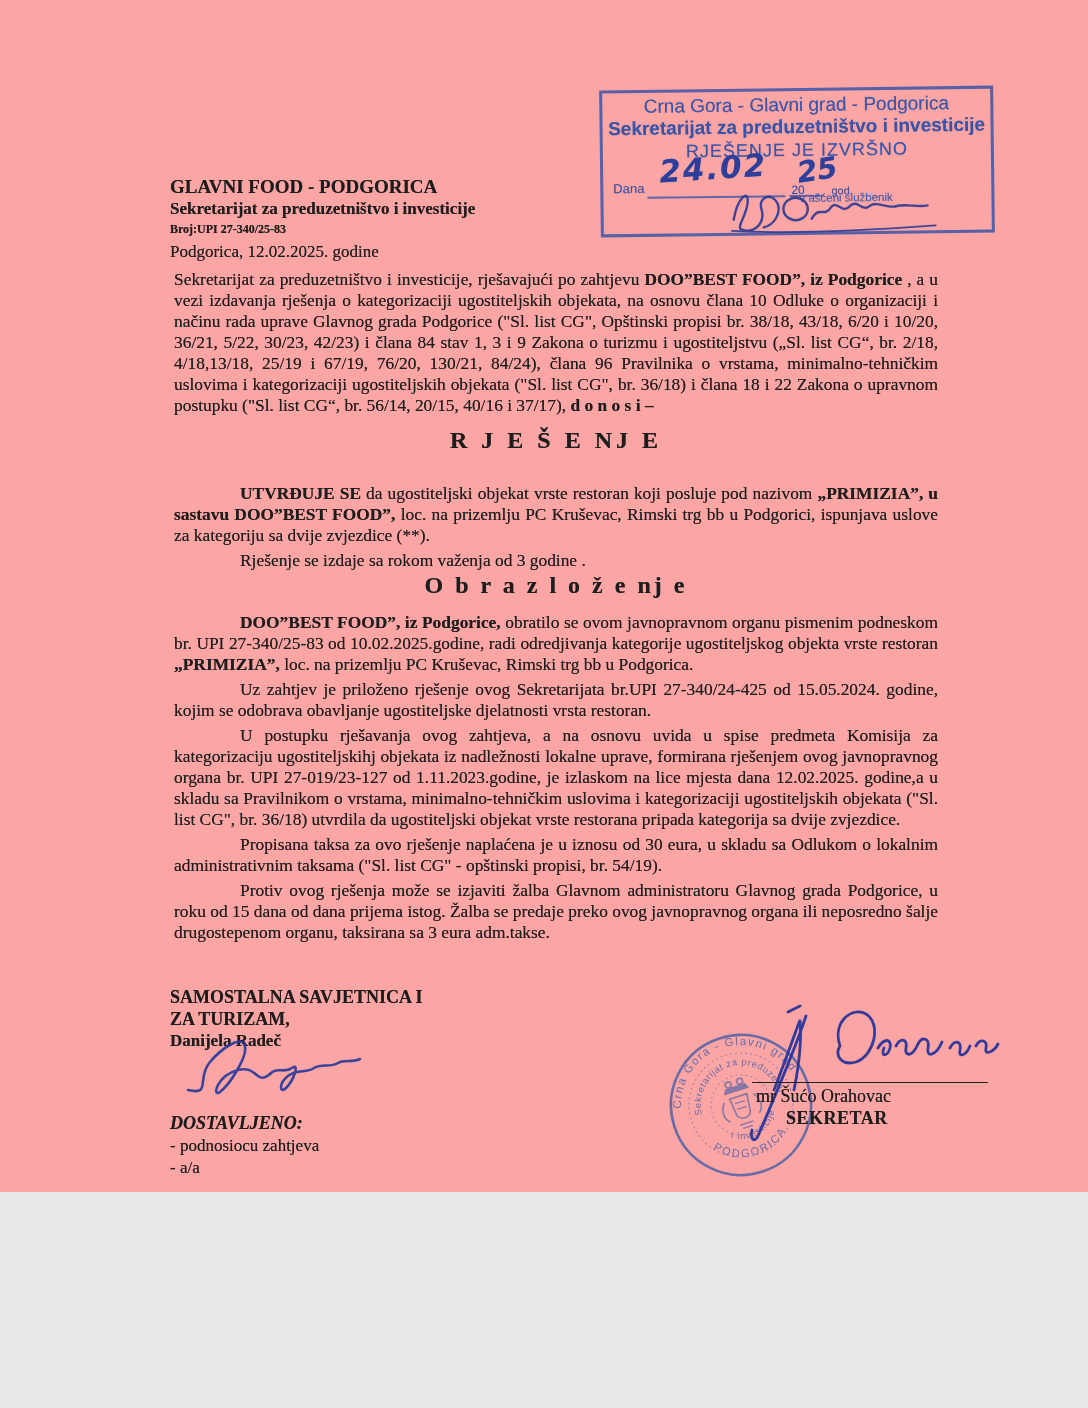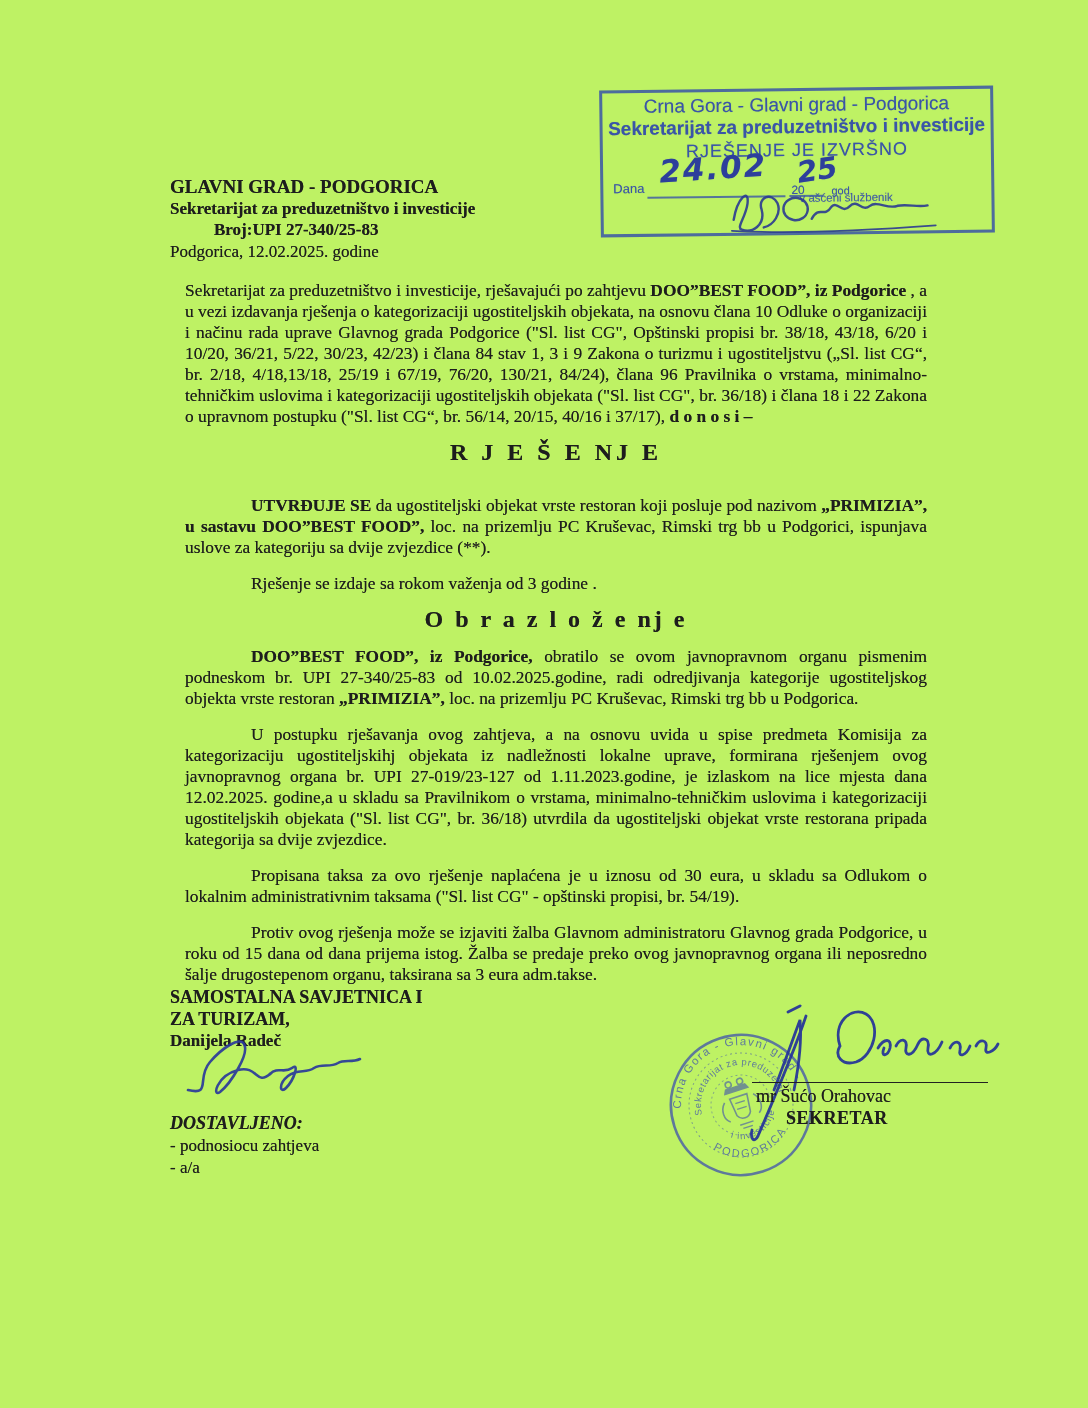--- a/index.html
+++ b/index.html
@@ -1,18 +1,18 @@
 <!DOCTYPE html>
 <html><head>
 <meta charset="utf-8">
 <style>
   html,body{margin:0;padding:0;background:#e8e8e8;}
   .page{
-    position:relative;width:1088px;height:1408px;margin:0 auto;
-    background:#bef264;overflow:hidden;
+    position:relative;width:1088px;height:1192px;margin:0 auto;
+    background:#fca5a5;overflow:hidden;
     font-family:"Liberation Serif",serif;color:#1d1d1d;
   }
   
   .ink{text-shadow:0 0 .6px rgba(25,25,25,.65);}
   .b{font-weight:bold;}
 
   
   .stamp{
     position:absolute;left:600px;top:88px;width:388px;height:141px;
     border:3px solid rgba(58,85,167,.85);
@@ -37,29 +37,29 @@
     font-family:"DejaVu Sans",sans-serif;transform:rotate(-8deg);color:#2d3f9b;
   }
   .stamp .god{position:absolute;left:228px;top:94px;font-size:11px;}
   .stamp .officer{position:absolute;left:196px;top:101px;font-size:11.5px;color:rgba(58,85,167,.85);}
   .stamp .off-sig{position:absolute;left:118px;top:92px;}
 
   
   .hdr{position:absolute;left:170px;top:176px;line-height:21.5px;}
   .hdr .h1{font-size:19px;font-weight:bold;}
   .hdr .h2{font-size:17px;font-weight:bold;}
-  .hdr .h3{font-size:17px;font-weight:bold;margin-left:44px;}
+  .hdr .h3{font-size:12px;font-weight:bold;}
   .hdr .h4{font-size:17px;}
 
   
   .content{
     position:absolute;left:170px;top:265px;width:772px;
     font-size:17.4px;line-height:21px;text-align:justify;
   }
-  .content p{margin:15px;}
+  .content p{margin:4px;}
   .content p.ind{text-indent:66px;}
   .hd{
     text-align:center;font-weight:bold;font-size:24px;letter-spacing:4px;text-indent:0;font-family:Liberation Serif, serif;
   }
   .hd.rj{margin:14px 0 32px 0;}
   .hd.ob{margin:4px 0 16px 0;letter-spacing:3px;}
 
   
   .signleft{position:absolute;left:170px;top:986px;line-height:22px;}
   .signleft .t1{font-size:18px;font-weight:bold;}
@@ -98,33 +98,34 @@
       <g fill="none" stroke="#2b3a92" stroke-width="2.4" stroke-linecap="round" opacity="0.9">
         <path d="M12,36 C16,14 28,4 26,20 C24,34 14,44 20,46 C30,50 44,42 40,26 C36,14 50,8 56,20 C60,30 52,42 42,44"></path>
         <path d="M62,24 a12,11 0 1 0 24,4 a12,11 0 1 0 -24,-4"></path>
         <path d="M90,36 C98,22 102,36 110,24 C116,18 120,32 128,24 C136,16 140,30 148,24 C156,18 166,28 176,24 C186,22 196,26 206,24"></path>
         <path d="M10,47 C70,51 150,48 214,44" stroke-width="1.8"></path>
       </g>
     </svg>
   </div>
 
   <div class="hdr ink">
-    <div class="h1">GLAVNI GRAD - PODGORICA</div>
+    <div class="h1">GLAVNI FOOD - PODGORICA</div>
     <div class="h2">Sekretarijat za preduzetništvo i investicije</div>
     <div class="h3">Broj:UPI 27-340/25-83</div>
     <div class="h4">Podgorica, 12.02.2025. godine</div>
   </div>
 
   <div class="content ink">
     <p><span>Sekretarijat za preduzetništvo i investicije, rješavajući po zahtjevu </span><span class="b">DOO”BEST FOOD”, iz Podgorice </span><span>, a u vezi izdavanja rješenja o kategorizaciji ugostiteljskih objekata, na osnovu člana 10 Odluke o organizaciji i načinu rada uprave Glavnog grada Podgorice ("Sl. list CG", Opštinski propisi br. 38/18, 43/18, 6/20 i 10/20, 36/21, 5/22, 30/23, 42/23) i člana 84 stav 1, 3 i 9 Zakona o turizmu i ugostiteljstvu („Sl. list CG“, br. 2/18, 4/18,13/18, 25/19 i 67/19, 76/20, 130/21, 84/24), člana 96 Pravilnika o vrstama, minimalno-tehničkim uslovima i kategorizaciji ugostiteljskih objekata ("Sl. list CG", br. 36/18) i člana 18 i 22 Zakona o upravnom postupku ("Sl. list CG“, br. 56/14, 20/15, 40/16 i 37/17), </span><span class="b">d o n o s i –</span></p>
     <div class="hd rj">R J E Š E NJ E</div>
     <p class="ind"><span class="b">UTVRĐUJE SE</span><span> da ugostiteljski objekat vrste restoran koji posluje pod nazivom </span><span class="b">„PRIMIZIA”, u sastavu DOO”BEST FOOD”,</span><span> loc. na prizemlju PC Kruševac, Rimski trg bb u Podgorici, ispunjava uslove za kategoriju sa dvije zvjezdice (**).</span></p>
     <p class="ind"><span>Rješenje se izdaje sa rokom važenja od 3 godine .</span></p>
     <div class="hd ob">O b r a z l o ž e nj e</div>
     <p class="ind"><span class="b">DOO”BEST FOOD”, iz Podgorice,</span><span> obratilo se ovom javnopravnom organu pismenim podneskom br. UPI 27-340/25-83 od 10.02.2025.godine, radi odredjivanja kategorije ugostiteljskog objekta vrste restoran </span><span class="b">„PRIMIZIA”,</span><span> loc. na prizemlju PC Kruševac, Rimski trg bb u Podgorica.</span></p>
+    <p class="ind"><span>Uz zahtjev je priloženo rješenje ovog Sekretarijata br.UPI 27-340/24-425 od 15.05.2024. godine, kojim se odobrava obavljanje ugostiteljske djelatnosti vrsta restoran.</span></p>
     <p class="ind"><span>U postupku rješavanja ovog zahtjeva, a na osnovu uvida u spise predmeta Komisija za kategorizaciju ugostiteljskihj objekata iz nadležnosti lokalne uprave, formirana rješenjem ovog javnopravnog organa br. UPI 27-019/23-127 od 1.11.2023.godine, je izlaskom na lice mjesta dana 12.02.2025. godine,a u skladu sa Pravilnikom o vrstama, minimalno-tehničkim uslovima i kategorizaciji ugostiteljskih objekata ("Sl. list CG", br. 36/18) utvrdila da ugostiteljski objekat vrste restorana pripada kategorija sa dvije zvjezdice.</span></p>
     <p class="ind"><span>Propisana taksa za ovo rješenje naplaćena je u iznosu od 30 eura, u skladu sa Odlukom o lokalnim administrativnim taksama ("Sl. list CG" - opštinski propisi, br. 54/19).</span></p>
     <p class="ind"><span>Protiv ovog rješenja može se izjaviti žalba Glavnom administratoru Glavnog grada Podgorice, u roku od 15 dana od dana prijema istog. Žalba se predaje preko ovog javnopravnog organa ili neposredno šalje drugostepenom organu, taksirana sa 3 eura adm.takse.</span></p>
   </div>
 
   <div class="signleft ink">
     <div class="t1">SAMOSTALNA SAVJETNICA I</div>
     <div class="t2">ZA TURIZAM,</div>
     <div class="t3">Danijela Radeč</div>
   </div>

